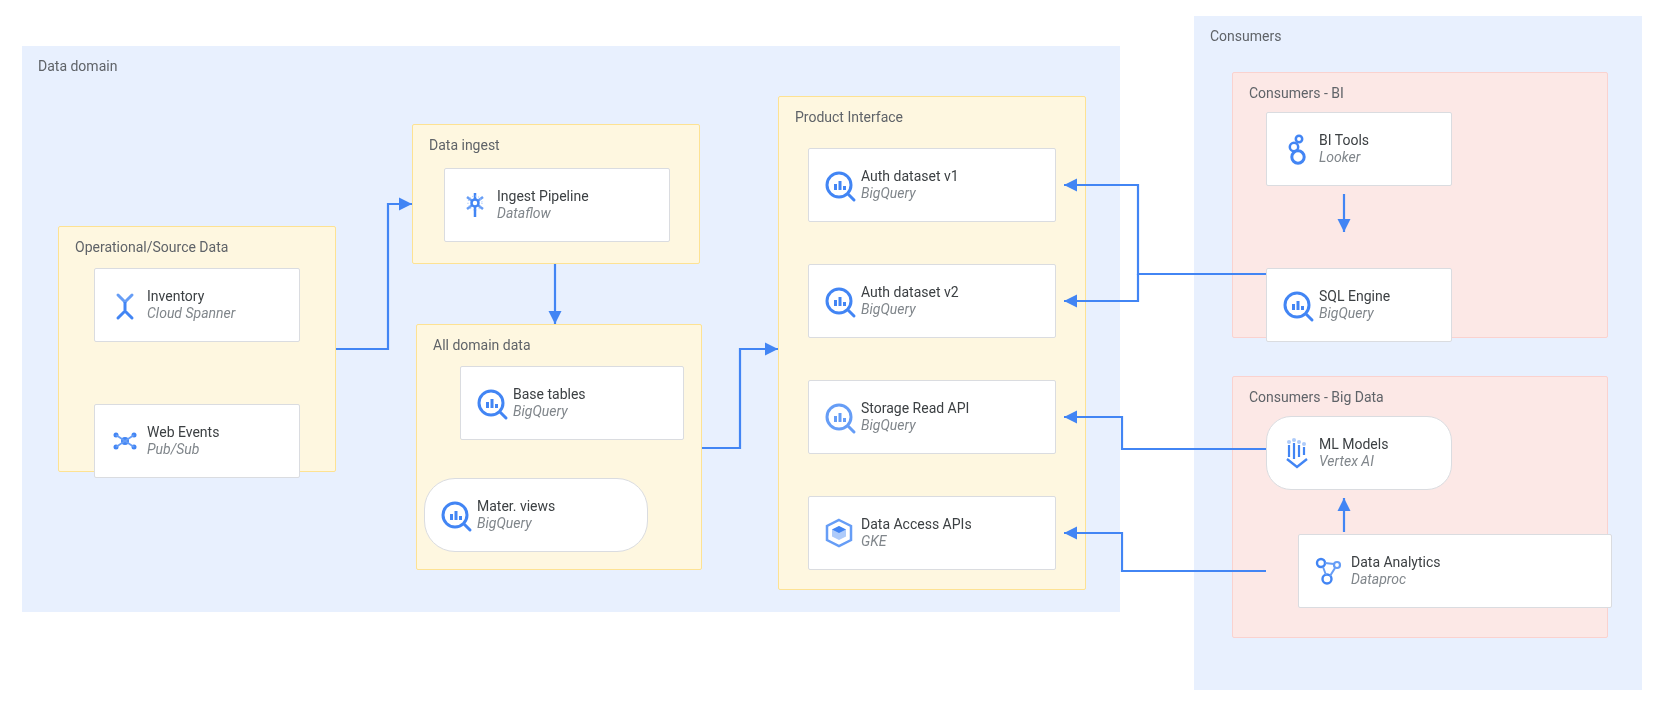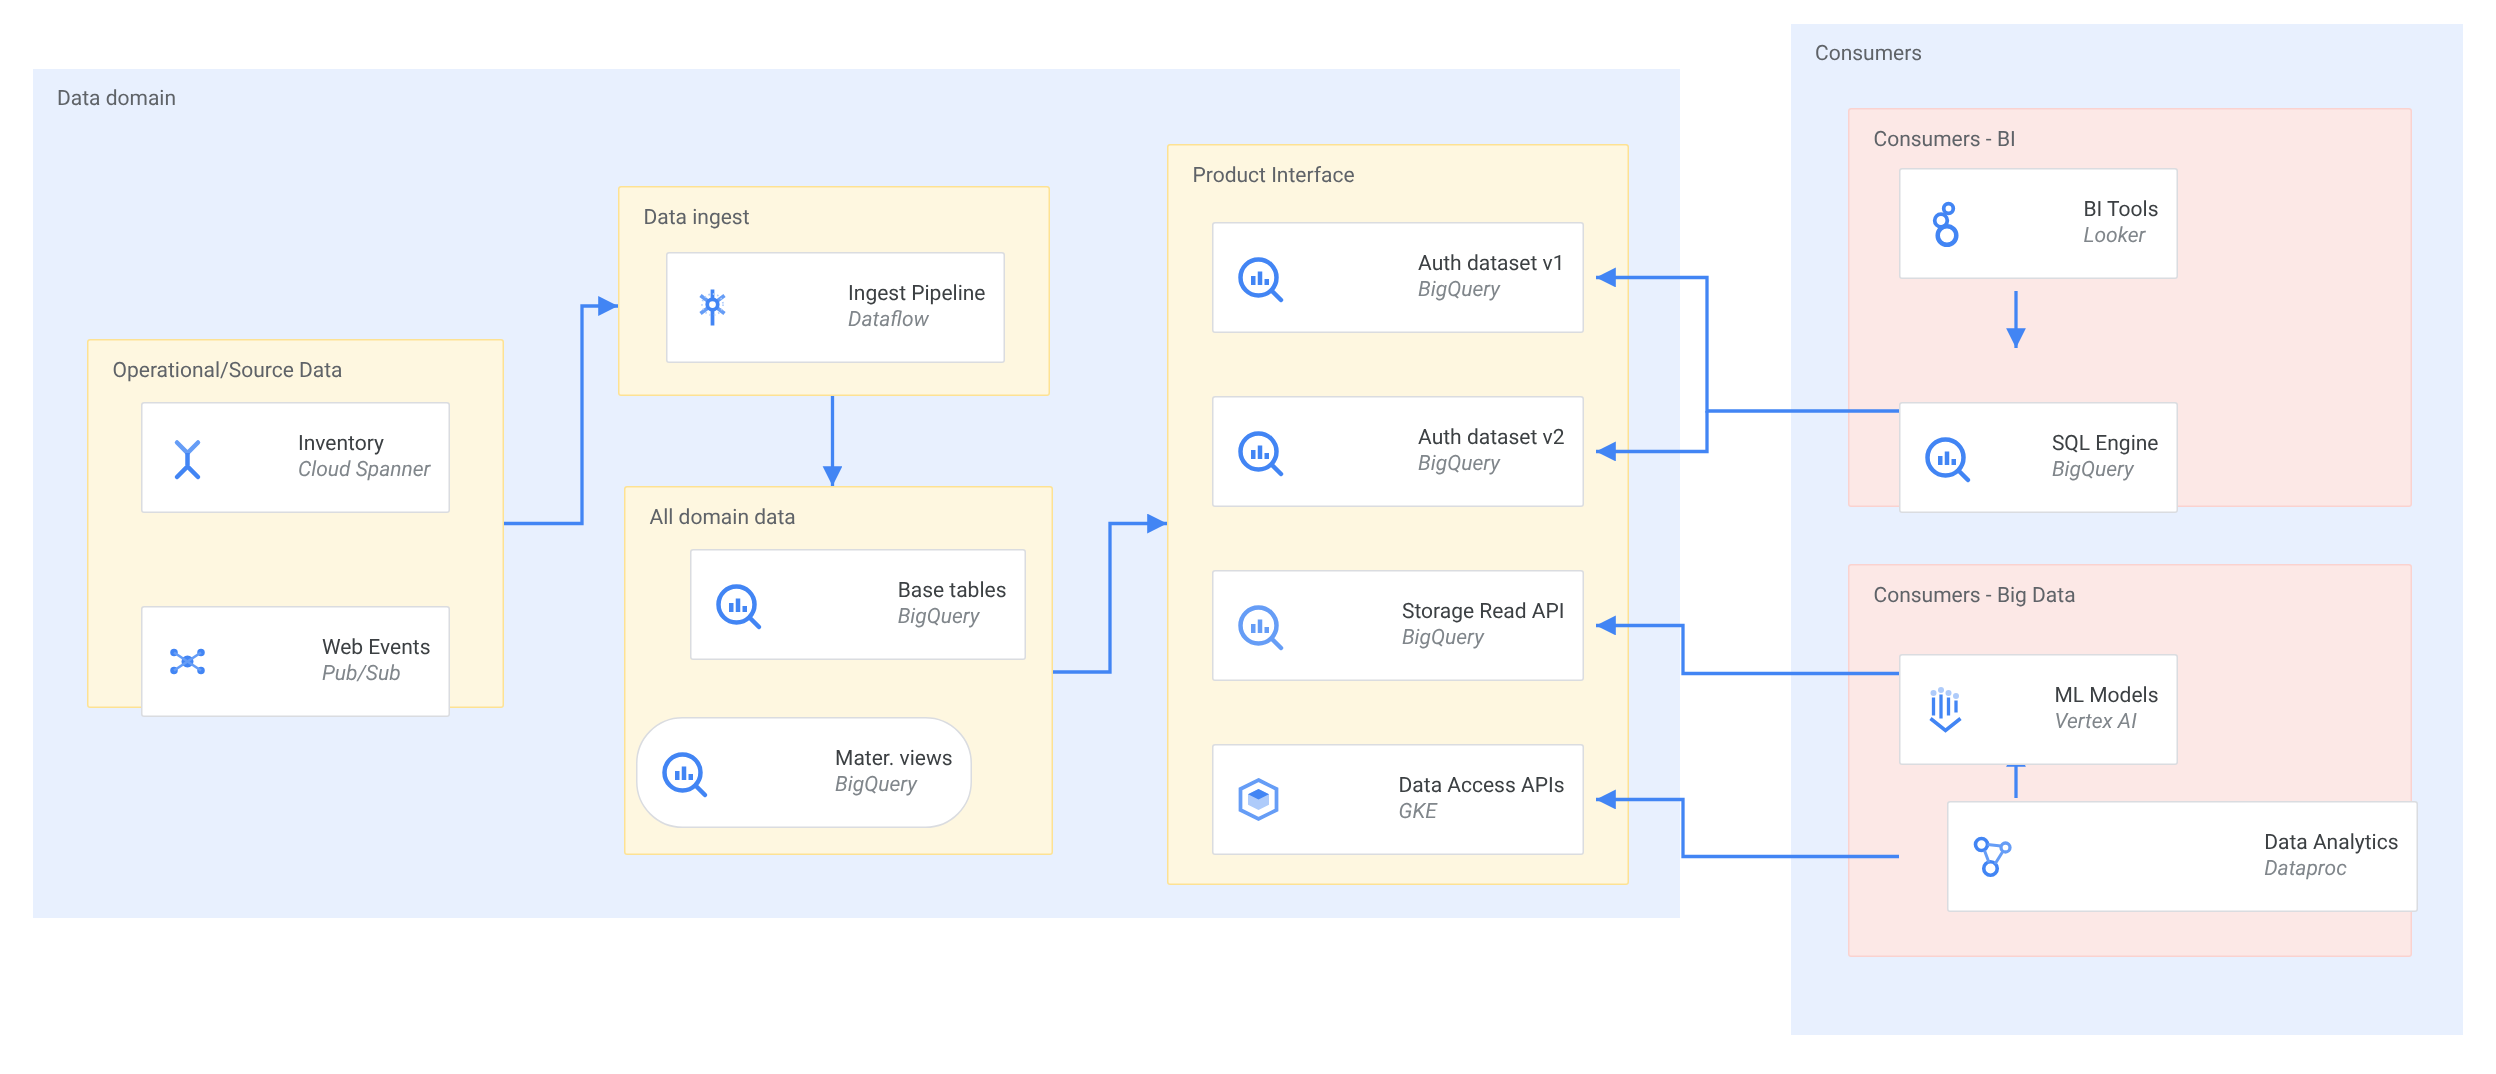--- a/index.html
+++ b/index.html
@@ -49,21 +49,20 @@
     align-items: center;
     gap: 4px;
     background: #fff;
     border: 1px solid #dadce0;
     border-radius: 2px;
     padding: 10px 12px;
     height: 52px;
     box-sizing: content-box;
     font-size: 14px;
     color: #3c4043;
-    justify-content: space-between;
   }
   .card .t {
     display: flex;
     flex-direction: column;
     line-height: 1.25;
     white-space: nowrap;
   }
   .card .title { color: #3c4043; }
   .card .sub   { color: #80868b; font-style: italic; }
   .ic {
@@ -339,21 +338,21 @@
         <svg width="36" height="36">
           <use href="#ic-bq"></use>
         </svg>
       </div>
     <div class="t">
         <span class="title">SQL Engine</span>
         <span class="sub">BigQuery</span>
       </div>
   </div>
 
-  <div class="card" style="left:1266px; top:436px; width:160px;">
+  <div class="card" style="left:1266px; top:416px; width:160px;border-radius:25px;">
     <div class="ic">
         <svg width="36" height="36">
           <use href="#ic-vertex"></use>
         </svg>
       </div>
     <div class="t">
         <span class="title">ML Models</span>
         <span class="sub">Vertex AI</span>
       </div>
   </div>

